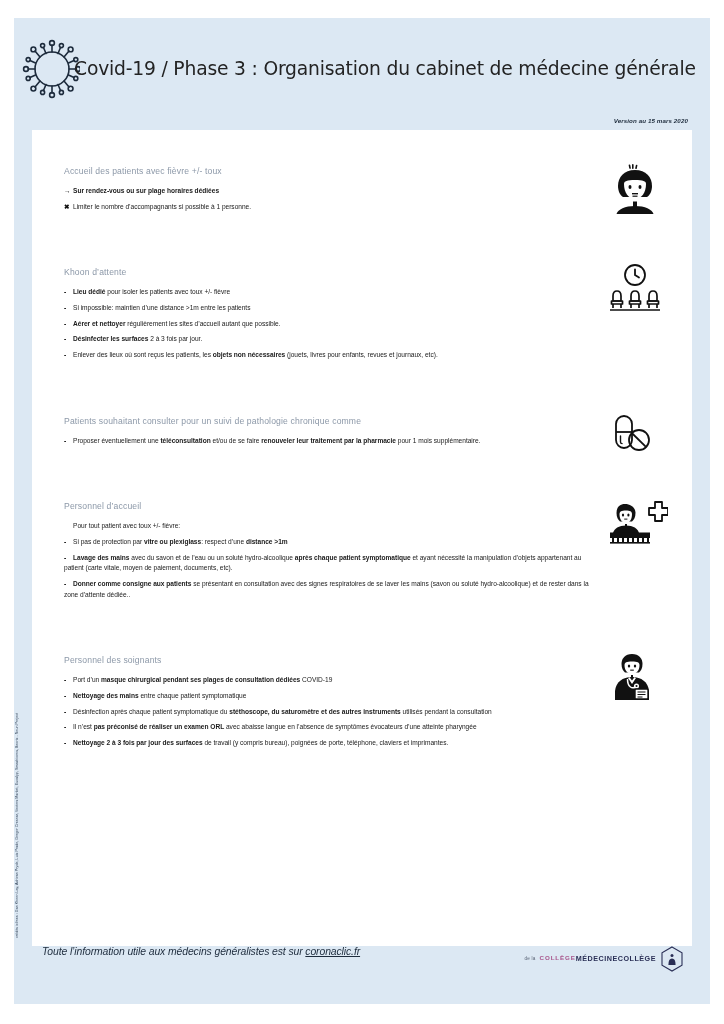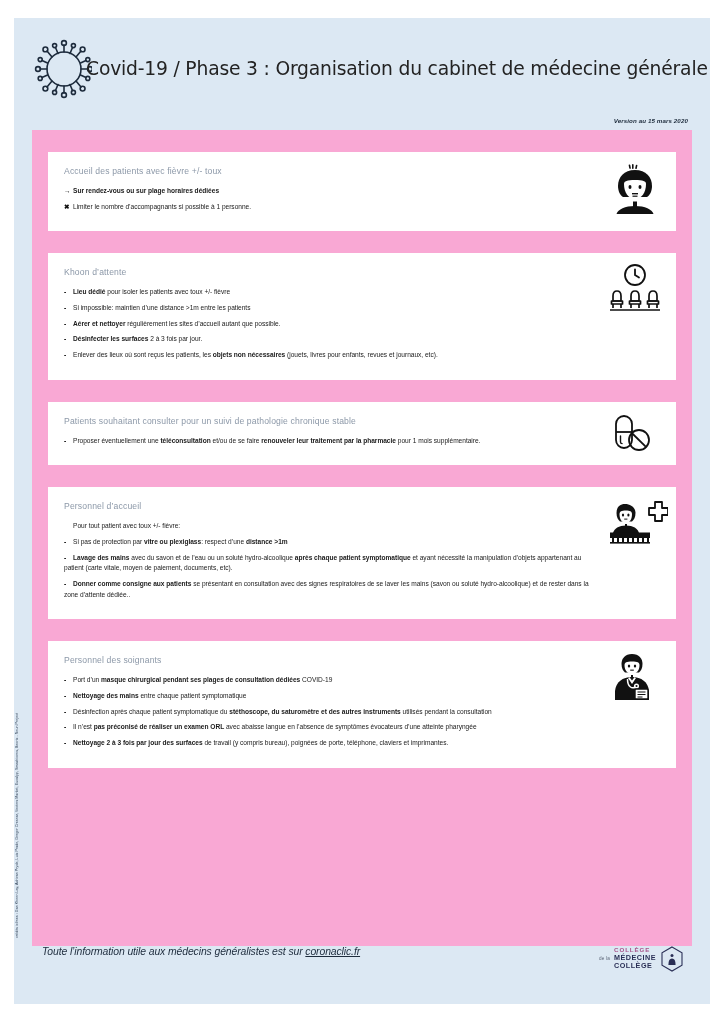--- a/index.html
+++ b/index.html
@@ -27,21 +27,21 @@
     background: #dce8f3;
     display: flex;
     flex-direction: column;
   }
 
   
   .header {
     position: relative;
     height: 112px;
     flex: 0 0 auto;
-    padding: 0 20px;
+    padding: 0 8px;
   }
 
   .title-row {
     display: flex;
     align-items: center;
     height: 84px;
     padding-top: 16px;
   }
 
   .virus-icon {
@@ -72,21 +72,21 @@
     font-weight: bold;
     color: #1c2a3a;
     letter-spacing: 0.1px;
   }
 
   
   .content-wrap {
     flex: 1 1 auto;
     position: relative;
     margin: 0 18px;
-    background: #f9a8d4;
+    background: #ffffff;
     padding: 22px 16px 16px 16px;
     display: flex;
     flex-direction: column;
     gap: 22px;
   }
 
   .credits {
     position: absolute;
     left: -13px;
     bottom: 8px;
@@ -173,21 +173,21 @@
 
   .logo-de {
     font-size: 4.6px;
     color: #5a6476;
     letter-spacing: 0.2px;
     padding-bottom: 1px;
   }
 
   .logo-words {
     display: flex;
-    flex-direction: column;
+    flex-direction: row;
     line-height: 1.12;
     text-align: left;
   }
 
   .logo-college {
     font-size: 6.2px;
     font-weight: bold;
     color: #a8558c;
     letter-spacing: 0.9px;
   }
@@ -305,21 +305,21 @@
           <path d="M21.5 38 l11 0 l0 3 l-11 0 Z"></path>
           <path d="M23 41 l0 4 M31 41 l0 4"></path>
           <path d="M41 33 q0-5 4-5 q4 0 4 5 l0 5 l-8 0 Z"></path>
           <path d="M39.5 38 l11 0 l0 3 l-11 0 Z"></path>
           <path d="M41 41 l0 4 M49 41 l0 4"></path>
           <path d="M2 47 l50 0"></path>
         </g>
       </svg></span>
           </div>
           <div class="card">
-            <div class="card-title">Patients souhaitant consulter pour un suivi de pathologie chronique stable</div>
+            <div class="card-title">Patients souhaitant consulter pour un suivi de pathologie chronique comme</div>
             <div class="lines">
               <div class="line spaced"><span class="mark">-</span><span>Proposer éventuellement une <b>téléconsultation</b> et/ou de se faire <b>renouveler leur traitement par la pharmacie</b> pour 1 mois supplémentaire.</span></div>
             </div>
             <span class="card-icon"><svg viewBox="0 0 50 46" width="50" height="46">
         <g fill="none" stroke="#111" stroke-width="1.8">
           <rect x="8" y="4" width="16" height="32" rx="8"></rect>
           <path d="M8 20 L24 20"></path>
           <path d="M12.5 24 L12.5 30 q0 1.6 1.6 1.6" stroke-width="1.4" stroke-linecap="round"></path>
           <circle cx="31" cy="28" r="10"></circle>
           <path d="M23.8 21 L38.2 35.2"></path>

